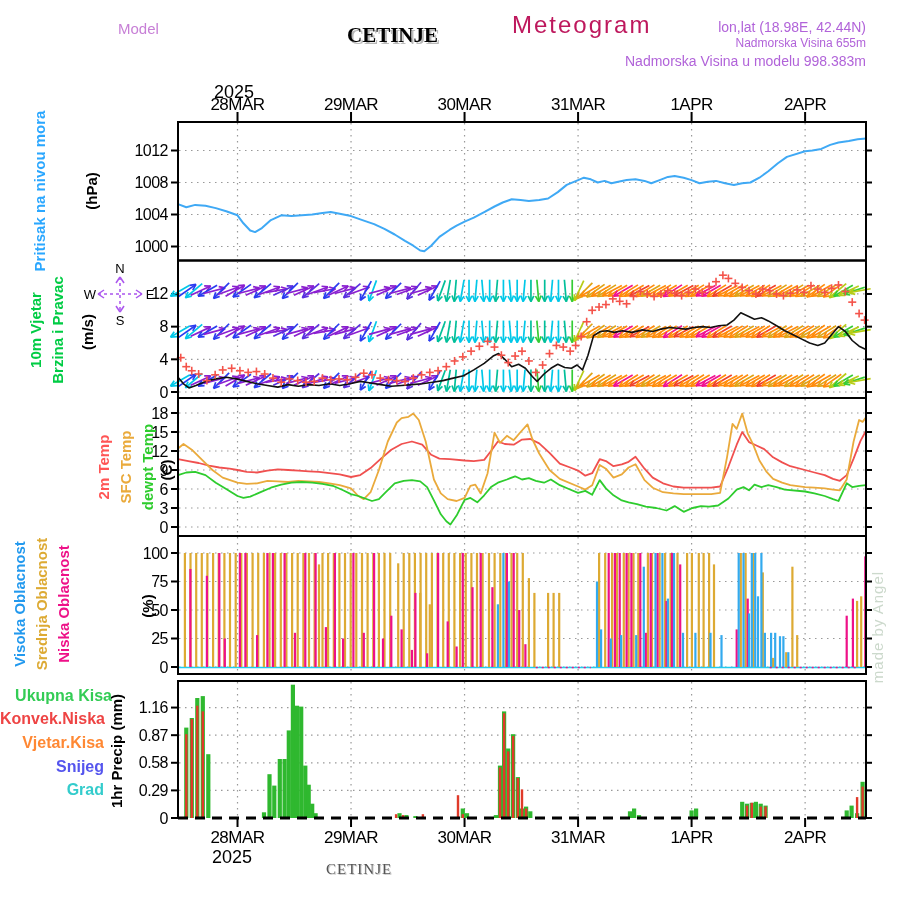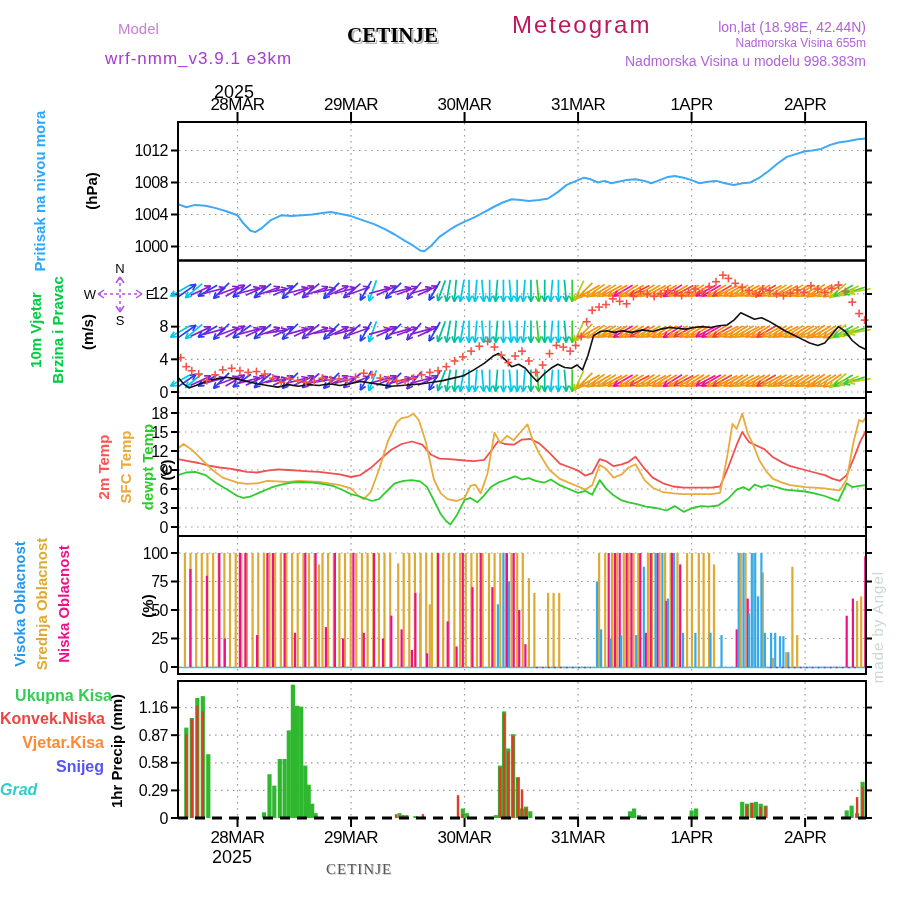--- a/index.html
+++ b/index.html
@@ -1638,21 +1638,20 @@
         <text x="691.592" y="843" font-size="17" text-anchor="middle" fill="#000" letter-spacing="-0.5">1APR</text>
         <line x1="805.112" y1="818" x2="805.112" y2="827" stroke="#000" stroke-width="2"></line>
         <text x="805.112" y="843" font-size="17" text-anchor="middle" fill="#000" letter-spacing="-0.5">2APR</text>
       </g>
     </svg>
 
   <div class="lbl" style="left:512px;top:12px;font-size:24px;letter-spacing:2px;color:#be185d;">Meteogram</div>
   <div class="lbl" style="left:118px;top:21px;font-size:15px;color:#c77fd6;">Model</div>
   <div class="lbl bold" style="left:300px;top:24px;width:185px;text-align:center;font-size:21px;
        font-family:'Liberation Serif',serif;color:#000;text-shadow:2px 2px 0 #b9b9b9;">CETINJE</div>
-  <div class="lbl" style="left:105px;top:50px;font-size:17px;letter-spacing:1px;color:#a43bd0;">wrf-nmm_v3.9.1 e3km</div>
   <div class="lbl" style="right:34px;top:20px;text-align:center;font-size:14px;color:#b163d9;">lon,lat (18.98E, 42.44N)</div>
   <div class="lbl" style="right:34px;top:37px;text-align:right;font-size:12px;color:#b163d9;">Nadmorska Visina 655m</div>
   <div class="lbl" style="right:34px;top:54px;text-align:right;font-size:14px;color:#b163d9;">Nadmorska Visina u modelu 998.383m</div>
   <div class="lbl" style="left:214px;top:83px;font-size:18px;color:#000;">2025</div>
 
   <div class="lbl vert bold" style="left:40px;top:191px;font-size:15px;color:#2aa7ff;">Pritisak na nivou mora</div>
   <div class="lbl vert bold" style="left:92px;top:191px;font-size:15px;color:#000;">(hPa)</div>
 
   <div class="lbl vert bold" style="left:36px;top:330px;font-size:15px;color:#00cc44;">10m Vjetar</div>
   <div class="lbl vert bold" style="left:58px;top:330px;font-size:15px;color:#00cc44;">Brzina i Pravac</div>
@@ -1665,21 +1664,21 @@
 
   <div class="lbl vert bold" style="left:20px;top:604px;font-size:15px;color:#2299ee;">Visoka Oblacnost</div>
   <div class="lbl vert bold" style="left:42px;top:604px;font-size:15px;color:#ddaa33;">Srednja Oblacnost</div>
   <div class="lbl vert bold" style="left:64px;top:604px;font-size:15px;color:#ee1188;">Niska Oblacnost</div>
   <div class="lbl vert bold" style="left:148px;top:606px;font-size:15px;color:#000;">(%)</div>
 
   <div class="lbl bold" style="left:0px;top:687px;width:104px;text-align:right;font-size:16px;color:#33cc55;margin-left:8px;">Ukupna Kisa</div>
   <div class="lbl bold" style="left:0px;top:710px;width:104px;text-align:right;font-size:16px;color:#ee4444;">Konvek.Niska</div>
   <div class="lbl bold" style="left:0px;top:734px;width:104px;text-align:right;font-size:16px;color:#ff8833;">Vjetar.Kisa</div>
   <div class="lbl bold" style="left:0px;top:758px;width:104px;text-align:right;font-size:16px;color:#5555ee;">Snijeg</div>
-  <div class="lbl bold" style="left:0px;top:781px;width:104px;text-align:left;font-size:16px;color:#33cccc;font-style:italic;">Grad</div>
+  <div class="lbl bold" style="left:0px;top:781px;width:104px;text-align:right;font-size:16px;color:#33cccc;">Grad</div>
   <div class="lbl vert bold" style="left:117px;top:751px;font-size:15px;color:#000;">1hr Precip (mm)</div>
 
   <div class="lbl" style="left:212px;top:848px;font-size:18px;color:#000;">2025</div>
   <div class="lbl" style="left:326px;top:861px;font-size:15px;letter-spacing:1px;color:#555;
        font-family:'Liberation Serif',serif;text-shadow:1px 1px 0 #cccccc;">CETINJE</div>
 
   <div class="lbl vert" style="left:878px;top:627px;font-size:15px;letter-spacing:1px;color:#ccd9cc;">made by Angel</div>
 </div>
 
 </body></html>

